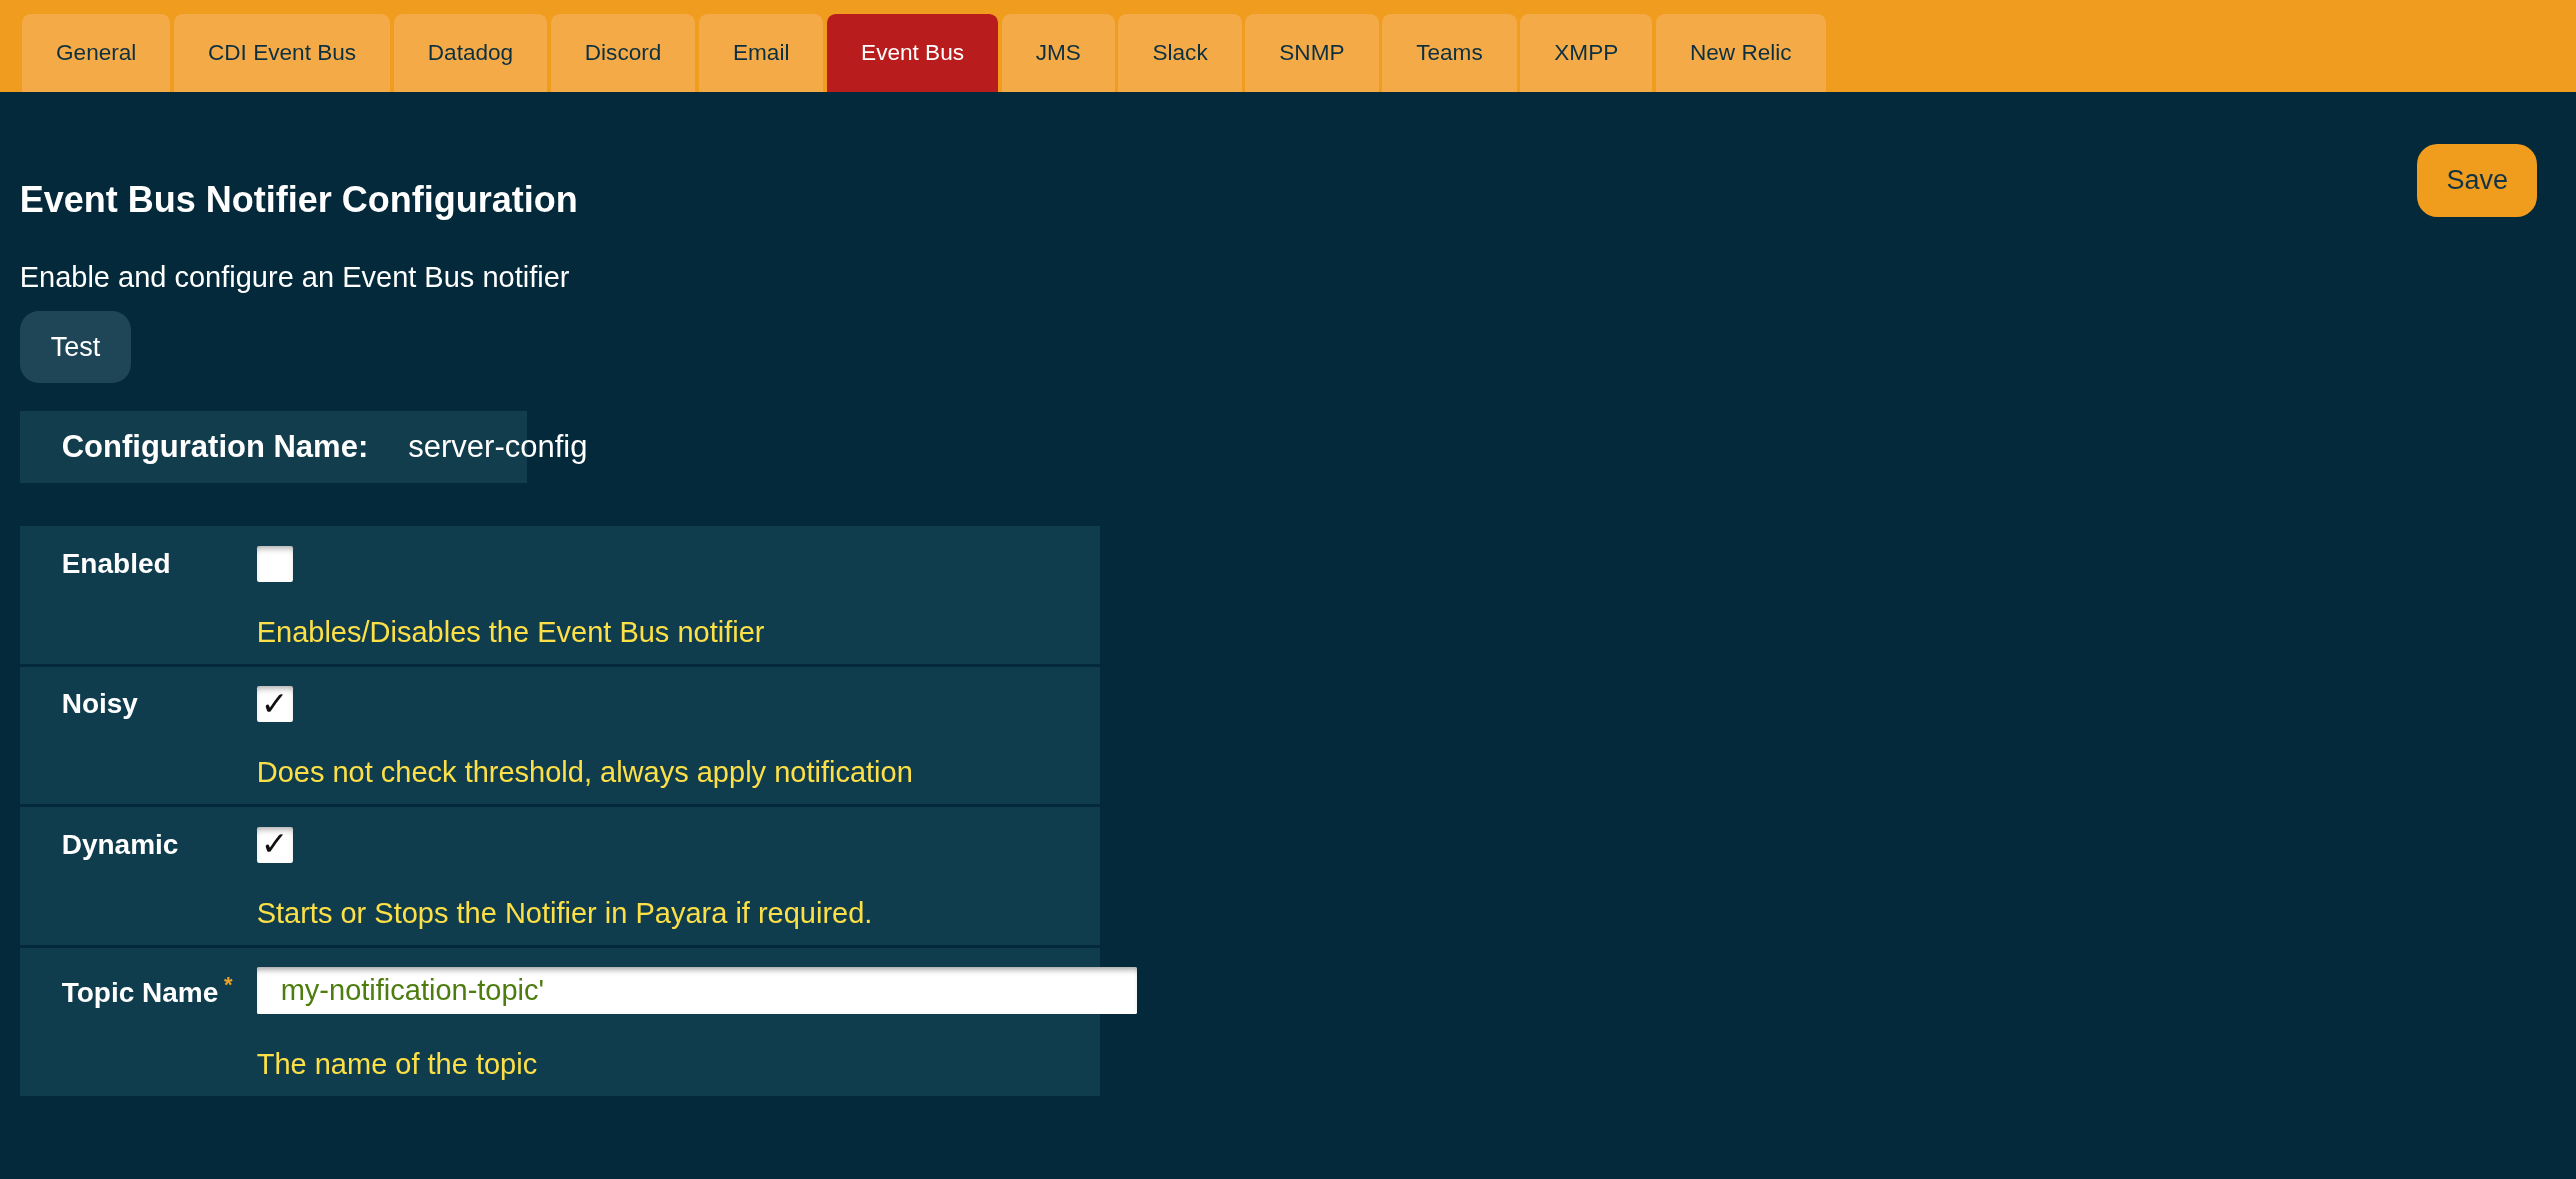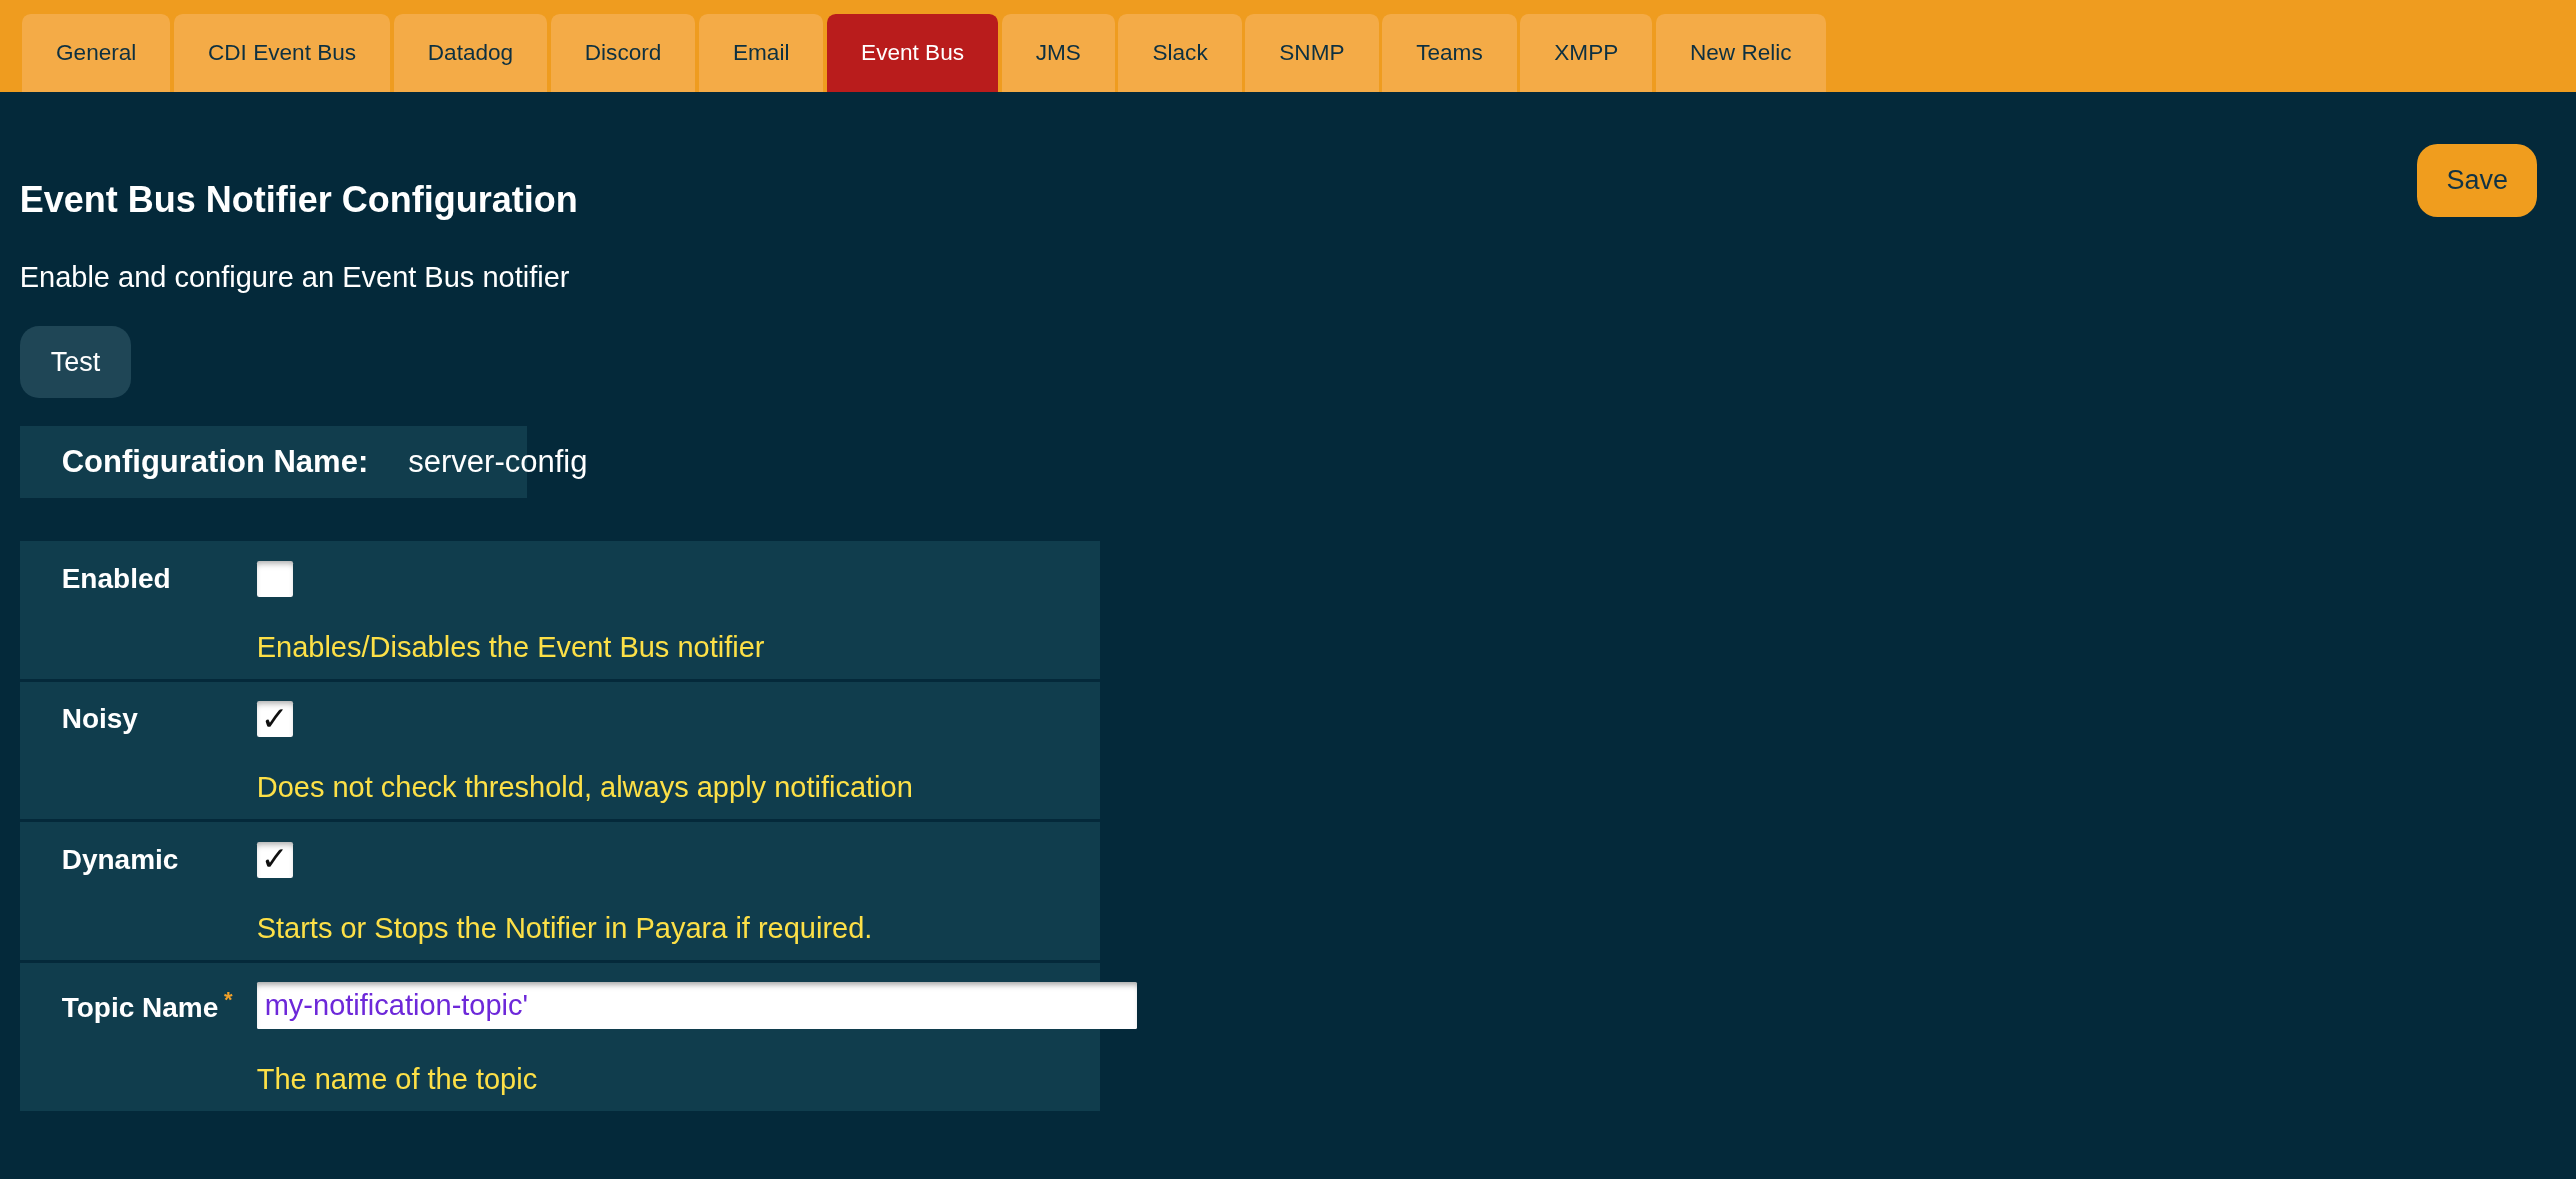--- a/index.html
+++ b/index.html
@@ -74,21 +74,21 @@
   .page-subtitle{
     margin:35px 0 0 0;
     color:#ffffff;
     font-size:29px;
     line-height:35px;
   }
   .test-btn{
     display:inline-flex;
     align-items:center;
     justify-content:center;
-    margin-top:31px;
+    margin-top:16px;
     height:72px;
     padding:0 31px;
     background:#1f4656;
     color:#ffffff;
     font-size:27px;
     border:none;
     border-radius:19px;
     cursor:pointer;
     font-family:"Liberation Sans", sans-serif;
   }
@@ -165,22 +165,22 @@
     transform:translateY(-1.5px);
   }
   .text-input{
     width:880px;
     height:47px;
     background:#ffffff;
     border:none;
     border-radius:1.5px;
     box-shadow:inset 0 5.8px 6.6px -3.6px rgba(0,0,0,0.40);
     font-size:29px;
-    color:#6d28d9;
-    padding:0 8px;
+    color:#4d7c0f;
+    padding:0 24px;
     box-sizing:border-box;
     font-family:"Liberation Sans", sans-serif;
     outline:none;
   }
   .row-help{
     margin-top:34px;
     color:#fde047;
     font-size:29px;
     line-height:32px;
   }

